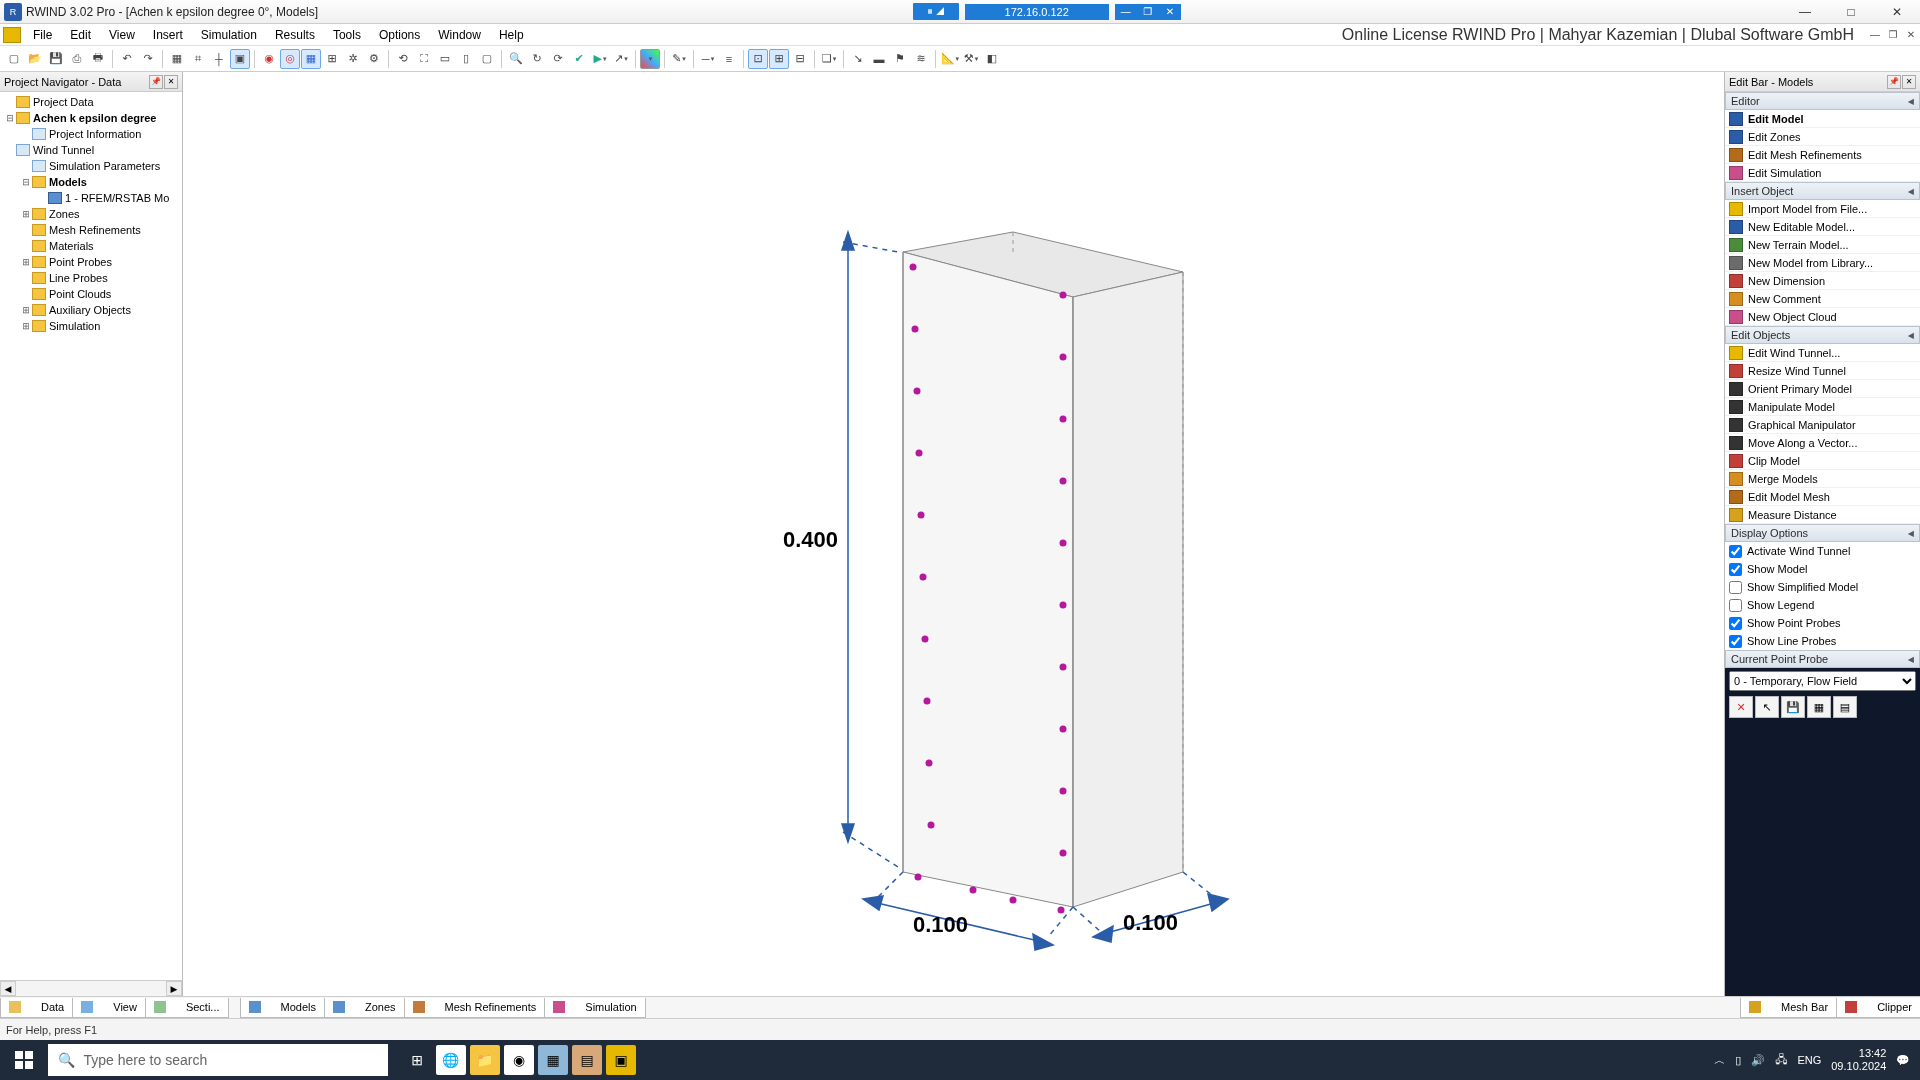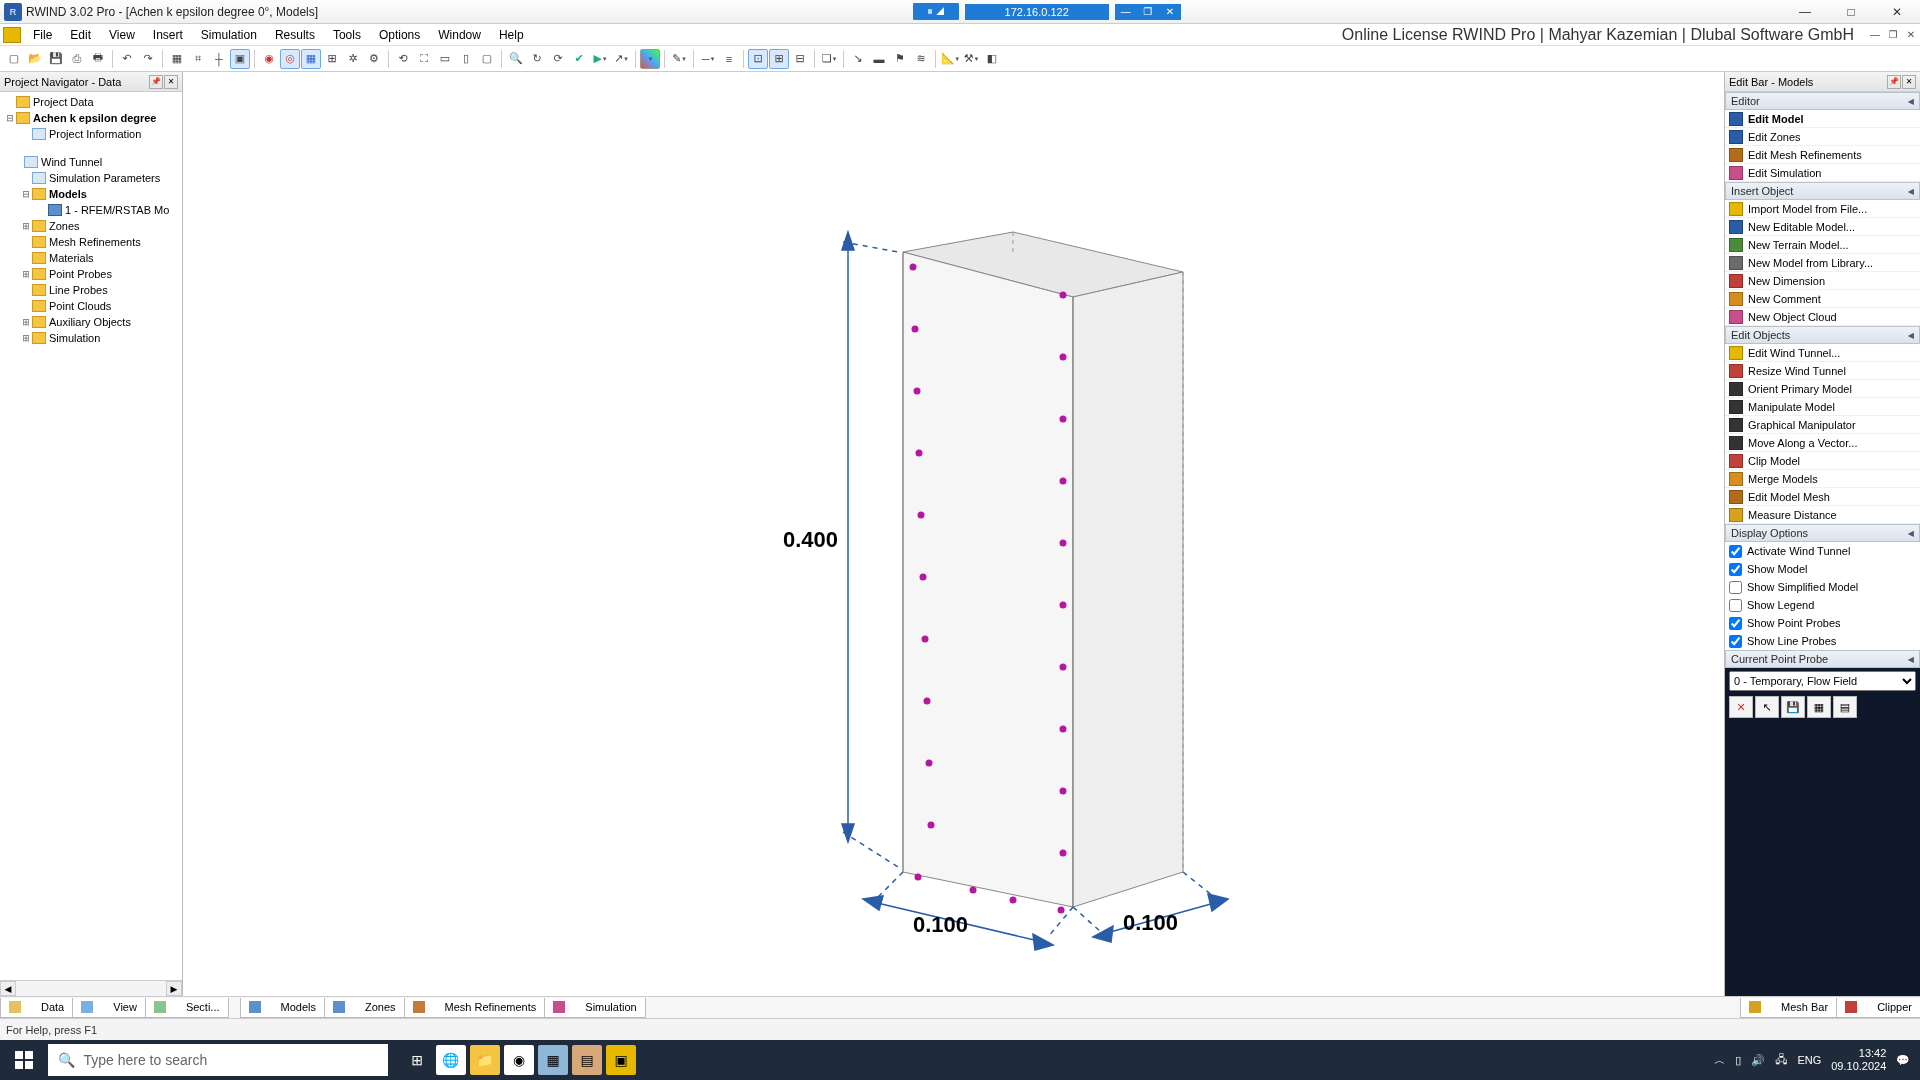--- a/index.html
+++ b/index.html
@@ -191,21 +191,21 @@
         <div class="node" style="padding-left: 4px;">
           <span class="exp">⊟</span>
           <span class="ic folder"></span>
           <span class="lbl bold">Achen  k epsilon degree</span>
         </div>
         <div class="node" style="padding-left: 20px;">
           <span class="exp"></span>
           <span class="ic doc"></span>
           <span class="lbl">Project Information</span>
         </div>
-        <div class="node" style="padding-left: 12px; margin-top: 12px;">
+        <div class="node" style="padding-left: 4px;">
           <span class="exp"></span>
           <span class="ic doc"></span>
           <span class="lbl">Wind Tunnel</span>
         </div>
         <div class="node" style="padding-left: 20px;">
           <span class="exp"></span>
           <span class="ic doc"></span>
           <span class="lbl">Simulation Parameters</span>
         </div>
         <div class="node" style="padding-left: 20px;">

